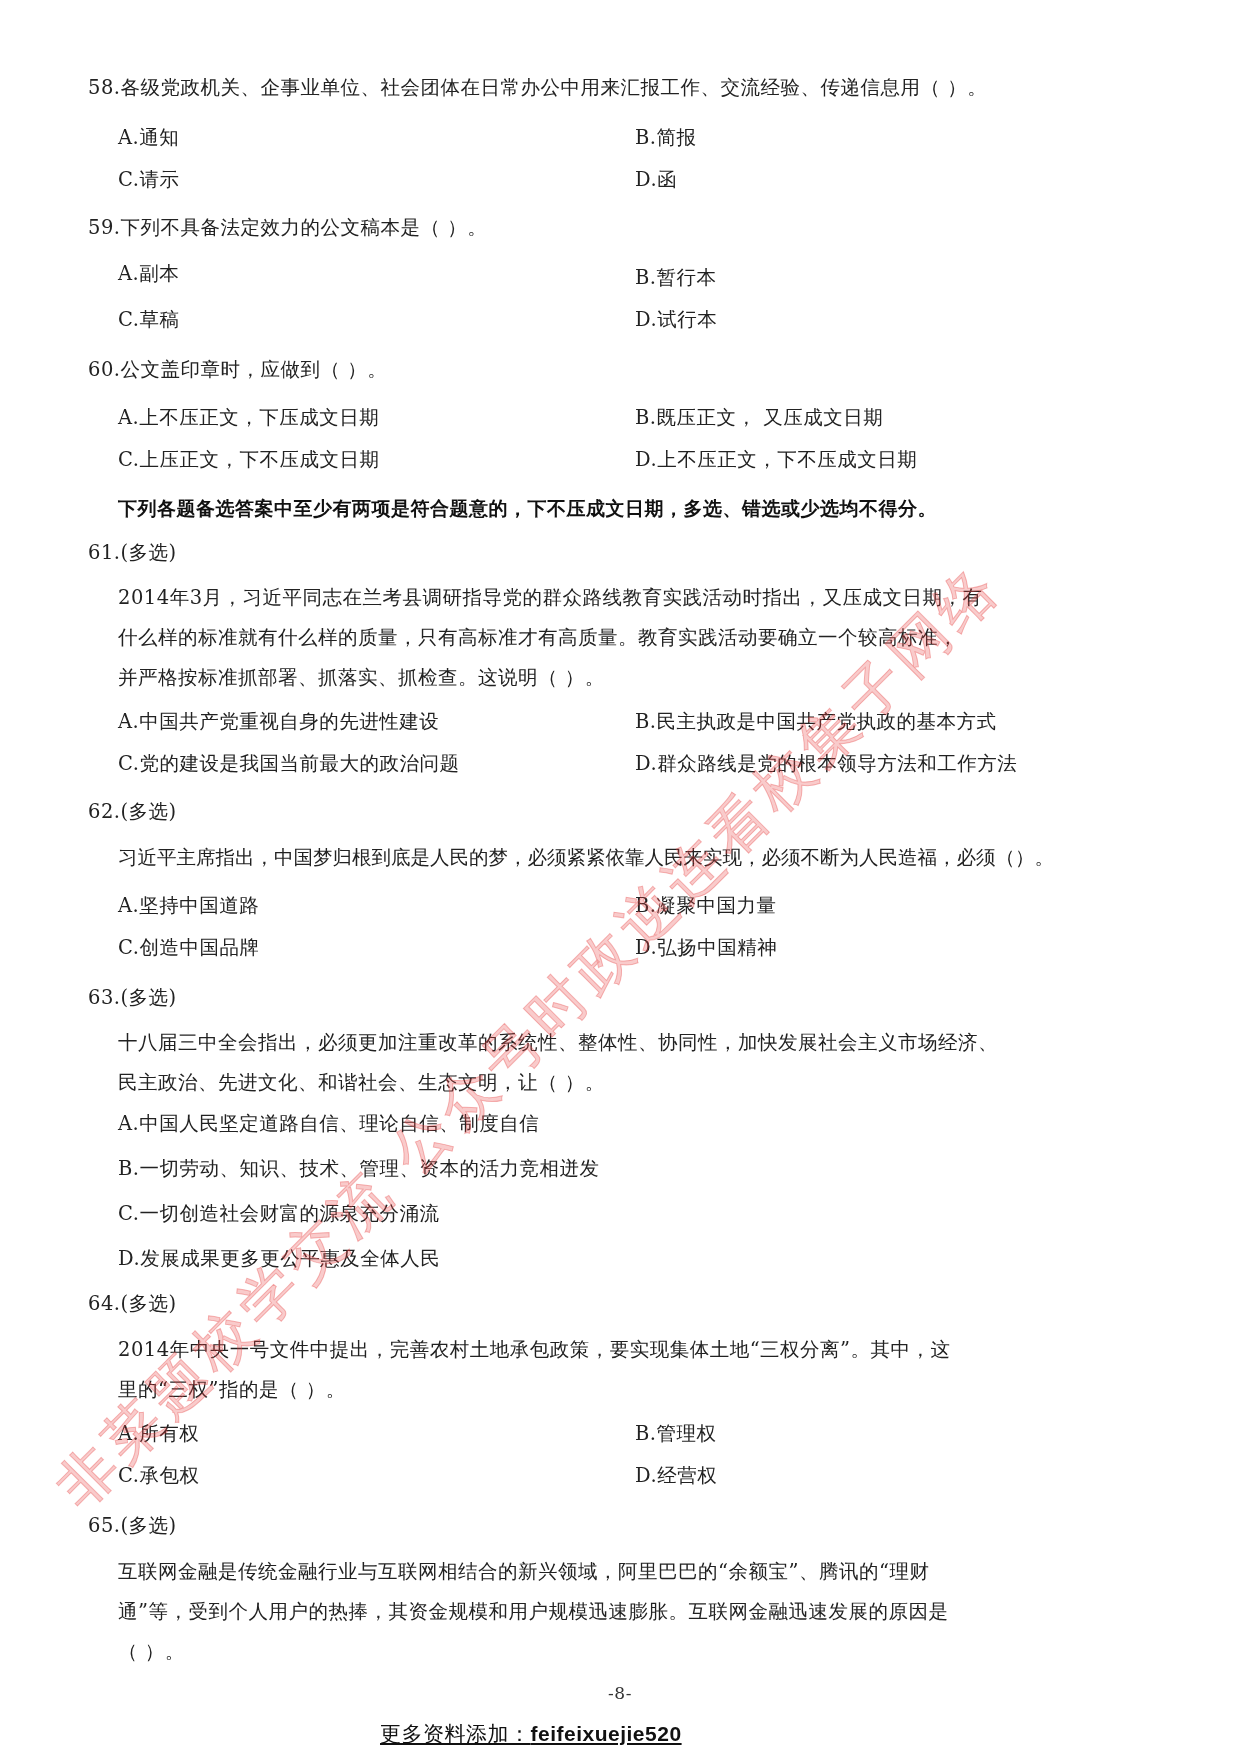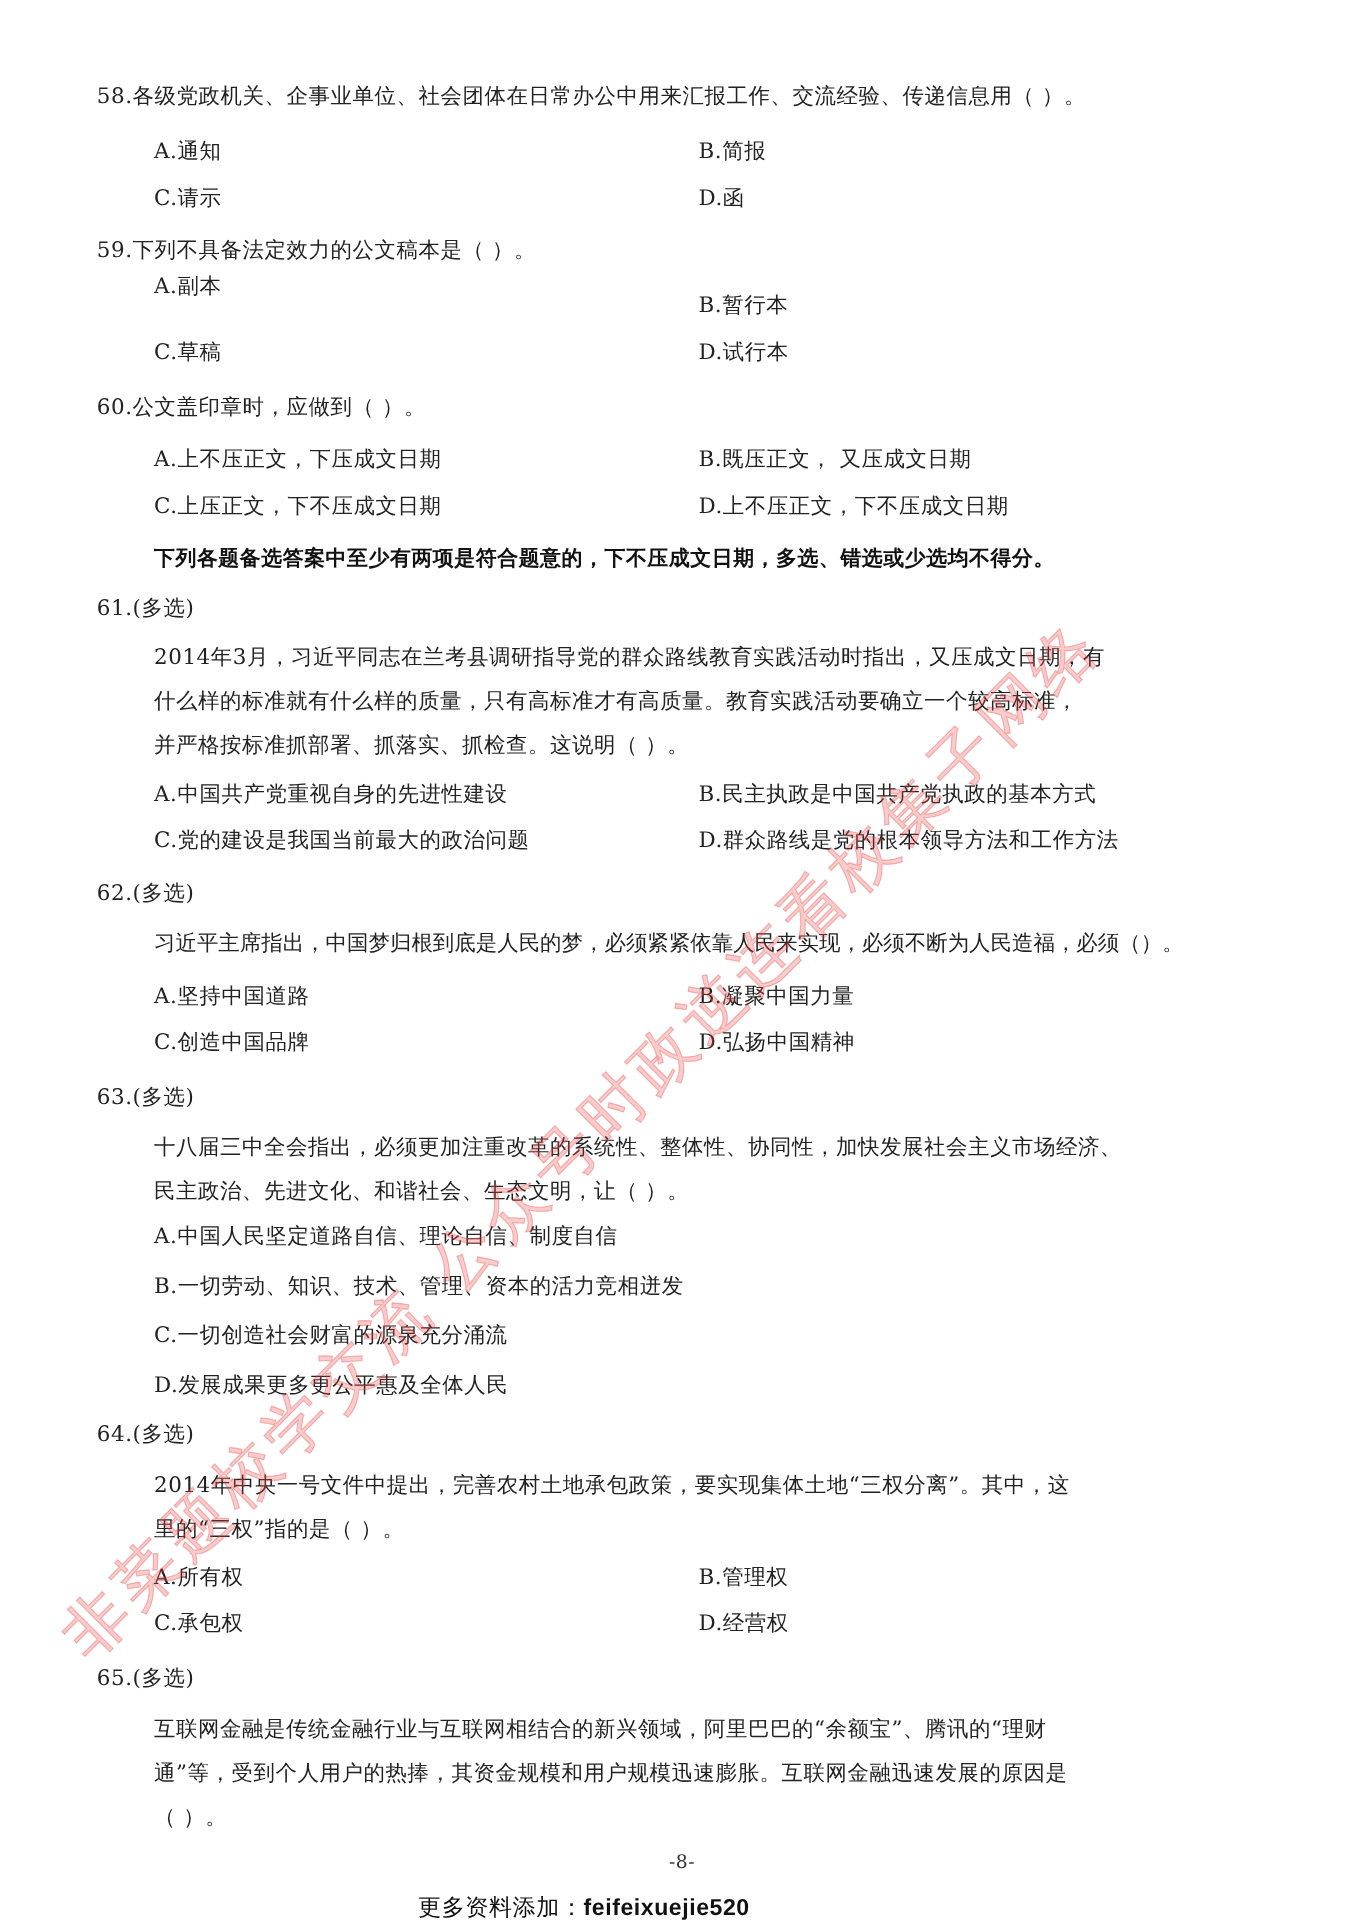--- a/index.html
+++ b/index.html
@@ -6,25 +6,25 @@
   body {
     width: 1240px; height: 1754px; position: relative; overflow: hidden;
     font-family: "DejaVu Serif", "Liberation Serif", serif;
     color: #222222;
   }
   .line {
     position: absolute; white-space: nowrap;
     font-size: 19.5px; line-height: 24px; letter-spacing: 0.5px;
   }
   .num { left: 88px; }
-  .ind { left: 118px; margin-left: 22px; }
+  .ind { left: 118px; }
   .col2 { left: 635px; }
   .bold { font-weight: bold; font-family: "DejaVu Sans", "Liberation Sans", sans-serif; font-size: 19px; color: #111; }
   .pageno { left: 0; width: 1240px; text-align: center; font-size: 17px; color: #333; }
-  .footer { left: 380px; font-size: 21px; color: #111; }
+  .footer { left: 380px; font-size: 21px; color: #111; text-decoration: underline; }
   .footer .id { font-family: "Liberation Sans", "DejaVu Sans", sans-serif; font-weight: bold; }
   .wm-wrap { position: absolute; left: 0; top: 0; width: 1240px; height: 1754px; pointer-events: none; }
   .watermark {
     position: absolute; left: 20px; top: 860px;
     transform-origin: 0 0; transform: rotate(-45deg);
     font-size: 58px; letter-spacing: 6px; white-space: nowrap;
     color: rgba(235, 70, 70, 0.28);
     font-family: "DejaVu Serif", serif;
     -webkit-text-stroke: 1px rgba(230, 60, 60, 0.35);
   }
@@ -36,21 +36,21 @@
   <span>58.</span><span>各级党政机关、企事业单位、社会团体在日常办公中用来汇报工作、交流经验、传递信息用（ ）。</span>
 </div>
 <div class="line ind" style="top:126px"><span>A.</span><span>通知</span></div>
 <div class="line col2" style="top:126px"><span>B.</span><span>简报</span></div>
 <div class="line ind" style="top:168px"><span>C.</span><span>请示</span></div>
 <div class="line col2" style="top:168px"><span>D.</span><span>函</span></div>
 
 <div class="line num" style="top:216px">
   <span>59.</span><span>下列不具备法定效力的公文稿本是（ ）。</span>
 </div>
-<div class="line ind" style="top:248px"><span>A.</span><span>副本</span></div>
+<div class="line ind" style="top:262px"><span>A.</span><span>副本</span></div>
 <div class="line col2" style="top:266px"><span>B.</span><span>暂行本</span></div>
 <div class="line ind" style="top:308px"><span>C.</span><span>草稿</span></div>
 <div class="line col2" style="top:308px"><span>D.</span><span>试行本</span></div>
 
 <div class="line num" style="top:358px">
   <span>60.</span><span>公文盖印章时，应做到（ ）。</span>
 </div>
 <div class="line ind" style="top:406px"><span>A.</span><span>上不压正文，下压成文日期</span></div>
 <div class="line col2" style="top:406px"><span>B.</span><span>既压正文， 又压成文日期</span></div>
 <div class="line ind" style="top:448px"><span>C.</span><span>上压正文，下不压成文日期</span></div>

